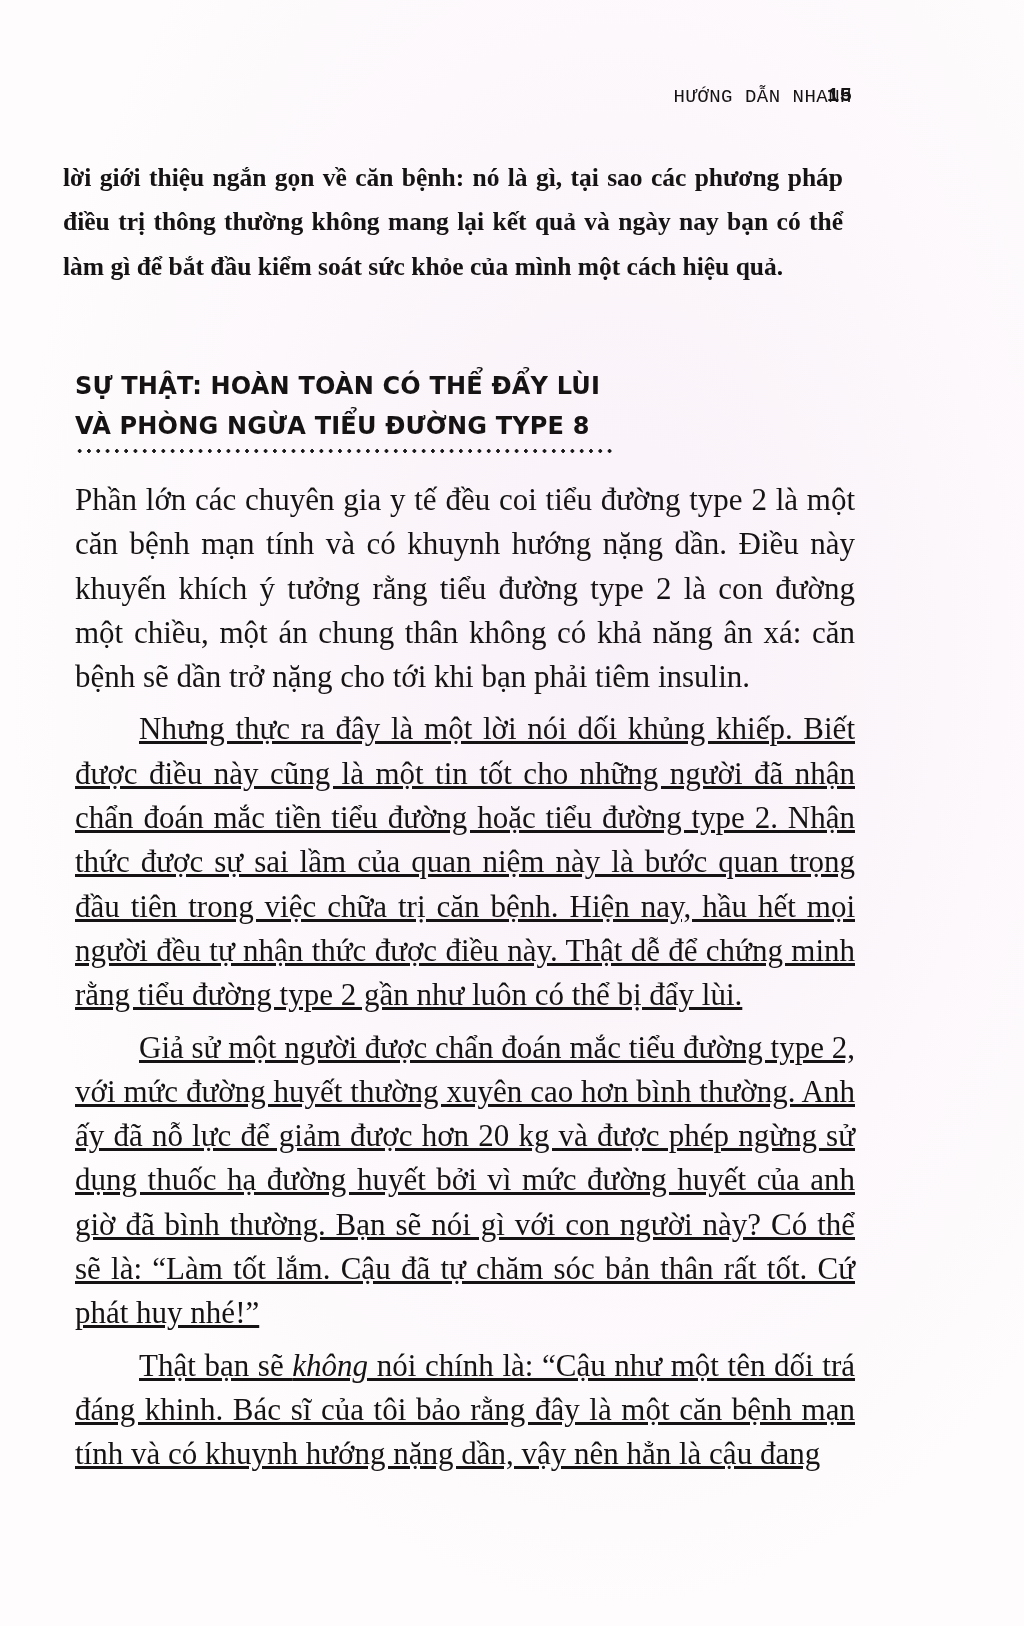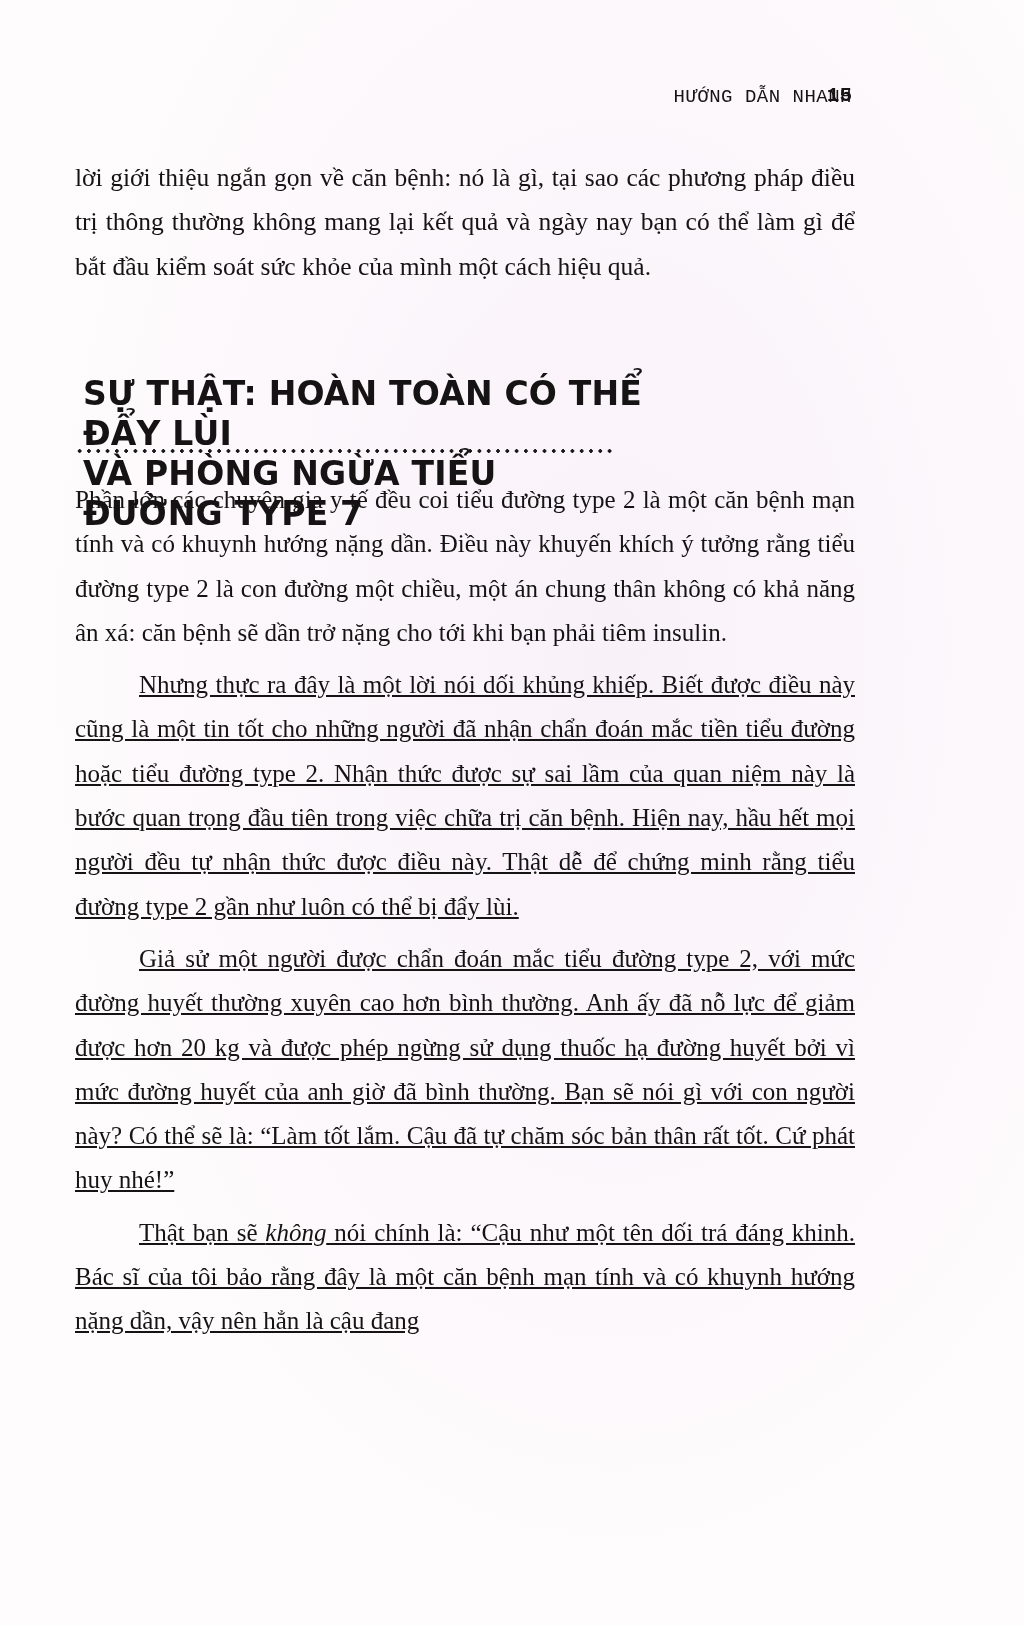--- a/index.html
+++ b/index.html
@@ -42,60 +42,61 @@
     .page-number {
       position: absolute;
       right: 0;
       top: 0;
       font-family: Liberation Mono, monospace;
       font-weight: bold;
       font-size: 21px;
     }
     .body-text {
       position: absolute;
-      left: 75px;
+      left: 63px;
       width: 780px;
       top: 156px;
       font-size: 25.5px;
       line-height: 44.3px;
+      font-weight: bold;
     }
     .para {
       margin: 0;
       text-align: justify;
       text-align-last: left;
     }
     .para.indent { text-indent: 64px; text-decoration: underline; }
     .section-heading {
       position: absolute;
       left: 75px;
       top: 366px;
       width: 560px;
       font-family: "DejaVu Sans", "Liberation Sans", sans-serif;
       font-weight: bold;
-      font-size: 33px;
+      font-size: 24px;
       line-height: 40px;
       letter-spacing: 0.2px;
-      margin: 8px;
+      margin: 0;
     }
     .dotted-rule {
       position: absolute;
       left: 75px;
       top: 449px;
       width: 540px;
       height: 4px;
       background-image: radial-gradient(circle, #1a1a1a 1.6px, transparent 1.8px);
       background-size: 9.3px 4px;
       background-repeat: repeat-x;
     }
     .body-text-2 {
       position: absolute;
       left: 75px;
       width: 780px;
       top: 478px;
-      font-size: 25px;
+      font-size: 31px;
       line-height: 44.3px;
     }
     .spacer { height: 8px; }
     em { font-style: italic; margin-top: 32px; }
   </style>
 </head>
 <body>
 
 <div class="page">
 
@@ -103,21 +104,21 @@
     <div class="running-title">HƯỚNG DẪN NHANH</div>
     <div class="page-number">15</div>
   </div>
 
   <div class="body-text">
     <p class="para">lời giới thiệu ngắn gọn về căn bệnh: nó là gì, tại sao các phương pháp điều trị thông thường không mang lại kết quả và ngày nay bạn có thể làm gì để bắt đầu kiểm soát sức khỏe của mình một cách hiệu quả.</p>
   </div>
 
   <h2 class="section-heading">
     <span>SỰ THẬT: HOÀN TOÀN CÓ THỂ ĐẨY LÙI</span><br>
-    <span>VÀ PHÒNG NGỪA TIỂU ĐƯỜNG TYPE 7</span>
+    <span>VÀ PHÒNG NGỪA TIỂU ĐƯỜNG TYPE 8</span>
   </h2>
   <div class="dotted-rule"></div>
 
   <div class="body-text-2">
     <p class="para">Phần lớn các chuyên gia y tế đều coi tiểu đường type 2 là một căn bệnh mạn tính và có khuynh hướng nặng dần. Điều này khuyến khích ý tưởng rằng tiểu đường type 2 là con đường một chiều, một án chung thân không có khả năng ân xá: căn bệnh sẽ dần trở nặng cho tới khi bạn phải tiêm insulin.</p>
     <div class="spacer"></div>
     <p class="para indent">Nhưng thực ra đây là một lời nói dối khủng khiếp. Biết được điều này cũng là một tin tốt cho những người đã nhận chẩn đoán mắc tiền tiểu đường hoặc tiểu đường type 2. Nhận thức được sự sai lầm của quan niệm này là bước quan trọng đầu tiên trong việc chữa trị căn bệnh. Hiện nay, hầu hết mọi người đều tự nhận thức được điều này. Thật dễ để chứng minh rằng tiểu đường type 2 gần như luôn có thể bị đẩy lùi.</p>
     <div class="spacer"></div>
     <p class="para indent">Giả sử một người được chẩn đoán mắc tiểu đường type 2, với mức đường huyết thường xuyên cao hơn bình thường. Anh ấy đã nỗ lực để giảm được hơn 20 kg và được phép ngừng sử dụng thuốc hạ đường huyết bởi vì mức đường huyết của anh giờ đã bình thường. Bạn sẽ nói gì với con người này? Có thể sẽ là: “Làm tốt lắm. Cậu đã tự chăm sóc bản thân rất tốt. Cứ phát huy nhé!”</p>
     <div class="spacer"></div>

